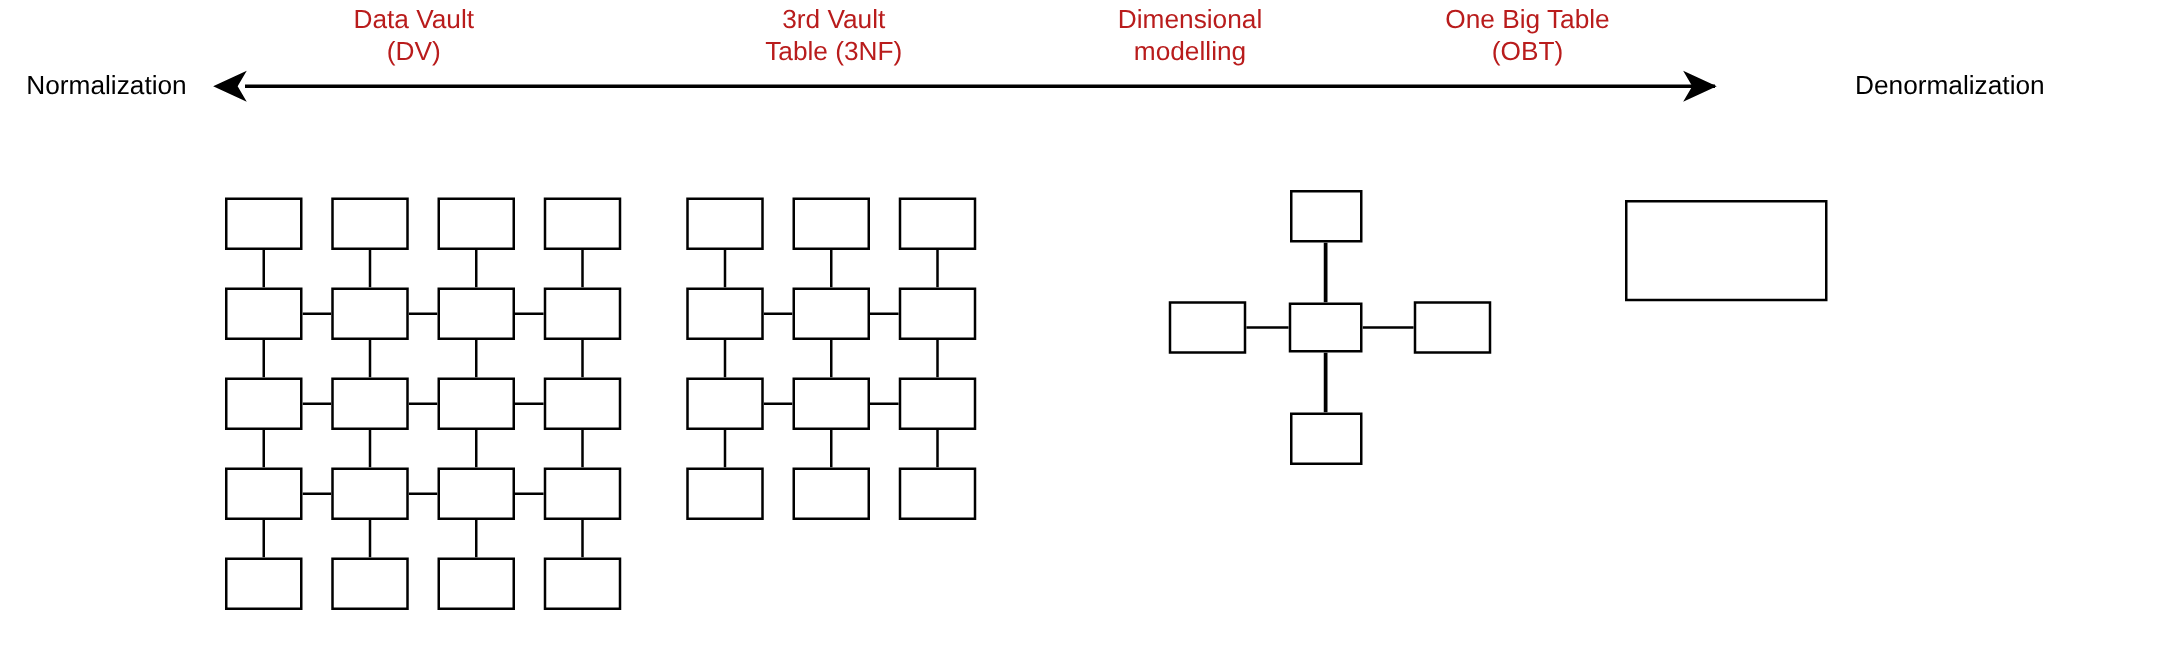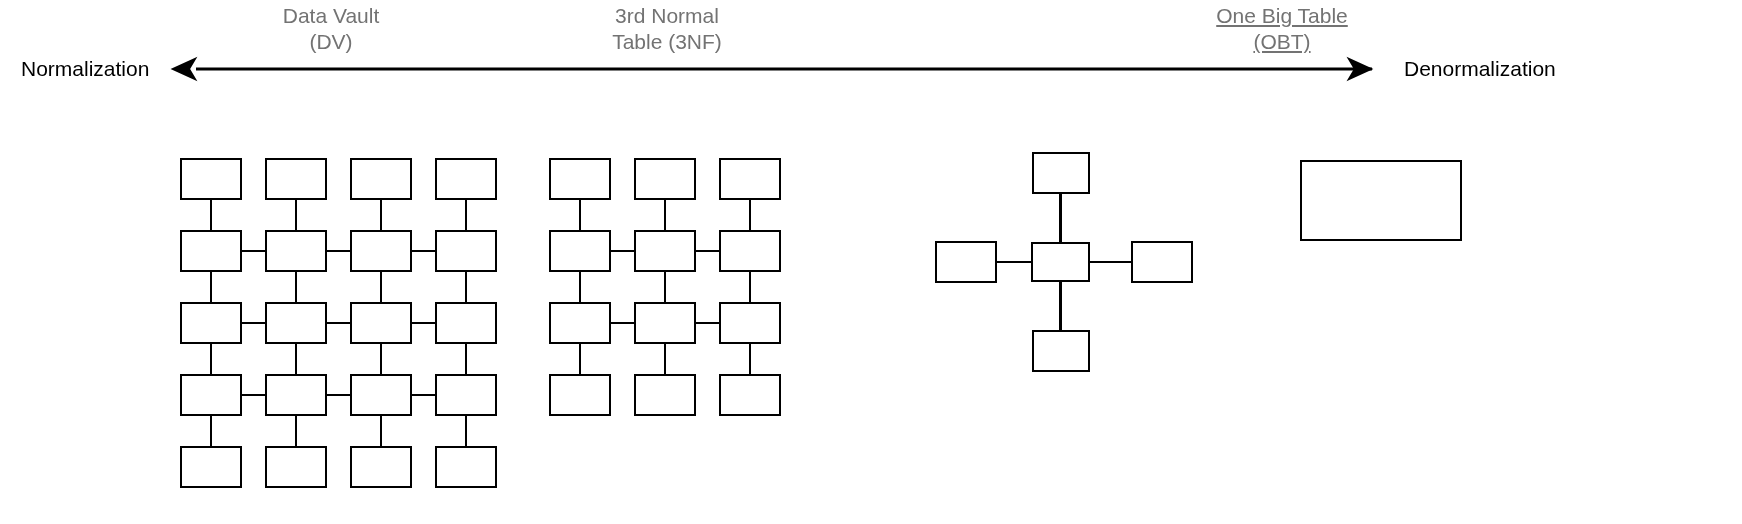--- a/index.html
+++ b/index.html
@@ -26,40 +26,40 @@
     font-size: 21px;
     line-height: 21px;
     white-space: nowrap;
     color: #000000;
   }
   #label-normalization {
     left: 21px;
     top: 58px;
   }
   #label-denormalization {
-    left: 1404px;
+    left: 1484px;
     top: 58px;
   }
 
   .column-title {
     position: absolute;
     font-size: 21px;
     line-height: 26px;
     text-align: center;
     white-space: nowrap;
-    color: #737373;
+    color: #b91c1c;
     top: 3px;
     transform: translateX(-50%);
   }
   .column-title .tl { display: block; }
 
   #title-dv  { left: 331px; }
   #title-3nf { left: 667px; }
   #title-dim { left: 952px; }
-  #title-obt { left: 1282px; text-decoration: underline; }
+  #title-obt { left: 1222px; }
 
   #spectrum-arrow {
     position: absolute;
     left: 170px;
     top: 52px;
     width: 1228px;
     height: 34px;
   }
 
   
@@ -97,22 +97,26 @@
       </marker>
     </defs>
     <line x1="26" y1="17" x2="1202" y2="17" stroke="#000000" stroke-width="2.8" marker-start="url(#arrow-left)" marker-end="url(#arrow-right)"></line>
   </svg>
 
   <div class="column-title" id="title-dv">
     <span class="tl">Data Vault</span>
     <span class="tl">(DV)</span>
   </div>
   <div class="column-title" id="title-3nf">
-    <span class="tl">3rd Normal</span>
+    <span class="tl">3rd Vault</span>
     <span class="tl">Table (3NF)</span>
+  </div>
+  <div class="column-title" id="title-dim">
+    <span class="tl">Dimensional</span>
+    <span class="tl">modelling</span>
   </div>
   <div class="column-title" id="title-obt">
     <span class="tl">One Big Table</span>
     <span class="tl">(OBT)</span>
   </div>
 
   <div id="schematics">
       <div class="entity-box" style="left: 180px; top: 158px; width: 62px; height: 42px;"></div>
       <div class="link v" style="left: 209.75px; top: 200px; height: 30px;"></div>
       <div class="entity-box" style="left: 265px; top: 158px; width: 62px; height: 42px;"></div>

